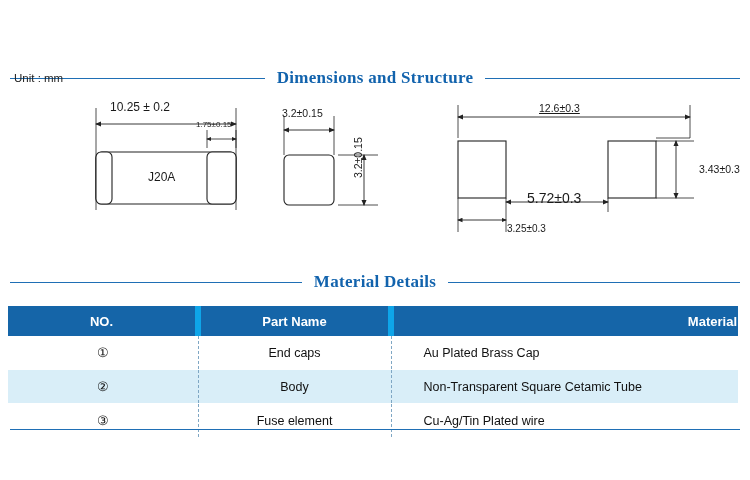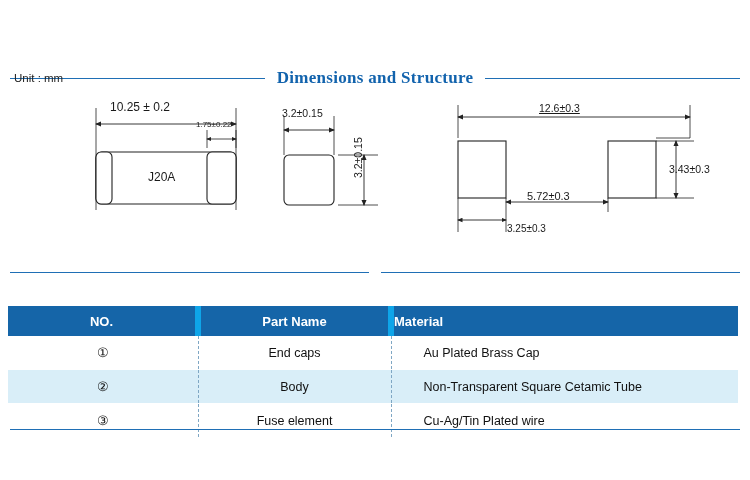--- a/index.html
+++ b/index.html
@@ -65,21 +65,21 @@
     height:31px;
     text-align:center;
     color:#111;
     border-bottom:1px solid #ffffff;
   }
   .tbl tr.odd td{background:#ffffff;}
   .tbl tr.even td{background:#d9eef8;}
   .tbl .c-no{width:185px;border-right:1px dashed #7fa7c4;}
   .tbl .c-part{width:185px;border-right:1px dashed #7fa7c4;}
   .tbl .c-mat{text-align:left;padding-left:32px;}
-  .tbl thead th.c-mat{text-align:left;padding-left:0;}
+  .tbl thead th.c-mat{text-align:right;padding-left:0;}
   .tbl-bottom-rule{
     position:absolute;
     left:10px;top:429px;
     width:730px;height:1px;
     background:#1f6fb5;
   }
   .circ{font-size:13px;}
 </style>
 </head>
 <body>
@@ -149,34 +149,35 @@
 
   <line x1="458" y1="138" x2="458" y2="172" stroke="#222" stroke-width="0.8"></line>
   <line x1="506" y1="138" x2="506" y2="172" stroke="#222" stroke-width="0.8"></line>
   <line x1="458" y1="160" x2="506" y2="160" stroke="#222" stroke-width="0.9" marker-start="url(#ahs2)" marker-end="url(#ahs)"></line>
 
   <line x1="608" y1="138" x2="608" y2="152" stroke="#222" stroke-width="0.8"></line>
   <line x1="506" y1="142" x2="608" y2="142" stroke="#222" stroke-width="0.9" marker-start="url(#ah2)" marker-end="url(#ah)"></line>
 </svg>
 
   <div style="position:absolute;left:110px;top:40px;font-size:12px;">10.25 ± 0.2</div>
-  <div style="position:absolute;left:196px;top:60px;font-size:8px;">1.75±0.22</div>
+  <div style="position:absolute;left:196px;top:60px;font-size:8px;">1.75±0.15</div>
   <div style="position:absolute;left:148px;top:110px;font-size:12px;">J20A</div>
 
   <div style="position:absolute;left:282px;top:47px;font-size:10.5px;">3.2±0.15</div>
   <div style="position:absolute;left:352px;top:118px;font-size:10.5px;transform:rotate(-90deg);transform-origin:left top;white-space:nowrap;">3.2±0.15</div>
 
   <div style="position:absolute;left:539px;top:42px;font-size:10.5px;text-decoration:underline;">12.6±0.3</div>
-  <div style="position:absolute;left:669px;top:103px;font-size:10.5px;">3.43±0.3</div>
+  <div style="position:absolute;left:699px;top:103px;font-size:10.5px;">3.43±0.3</div>
   <div style="position:absolute;left:462px;top:163px;font-size:10px;margin-left:45px;">3.25±0.3</div>
-  <div style="position:absolute;left:527px;top:130px;font-size:11px;">5.72±0.3</div>
+  <div style="position:absolute;left:527px;top:130px;font-size:14px;">5.72±0.3</div>
 </div>
 
 <div class="section-head" style="top:272px;">
   <div class="rule"></div>
+  <div class="section-title">Material  Details</div>
   <div class="rule"></div>
 </div>
 
 <table class="tbl">
   <thead>
     <tr>
       <th class="c-no">NO.</th>
       <th class="c-part">Part Name</th>
       <th class="c-mat">Material</th>
     </tr>

